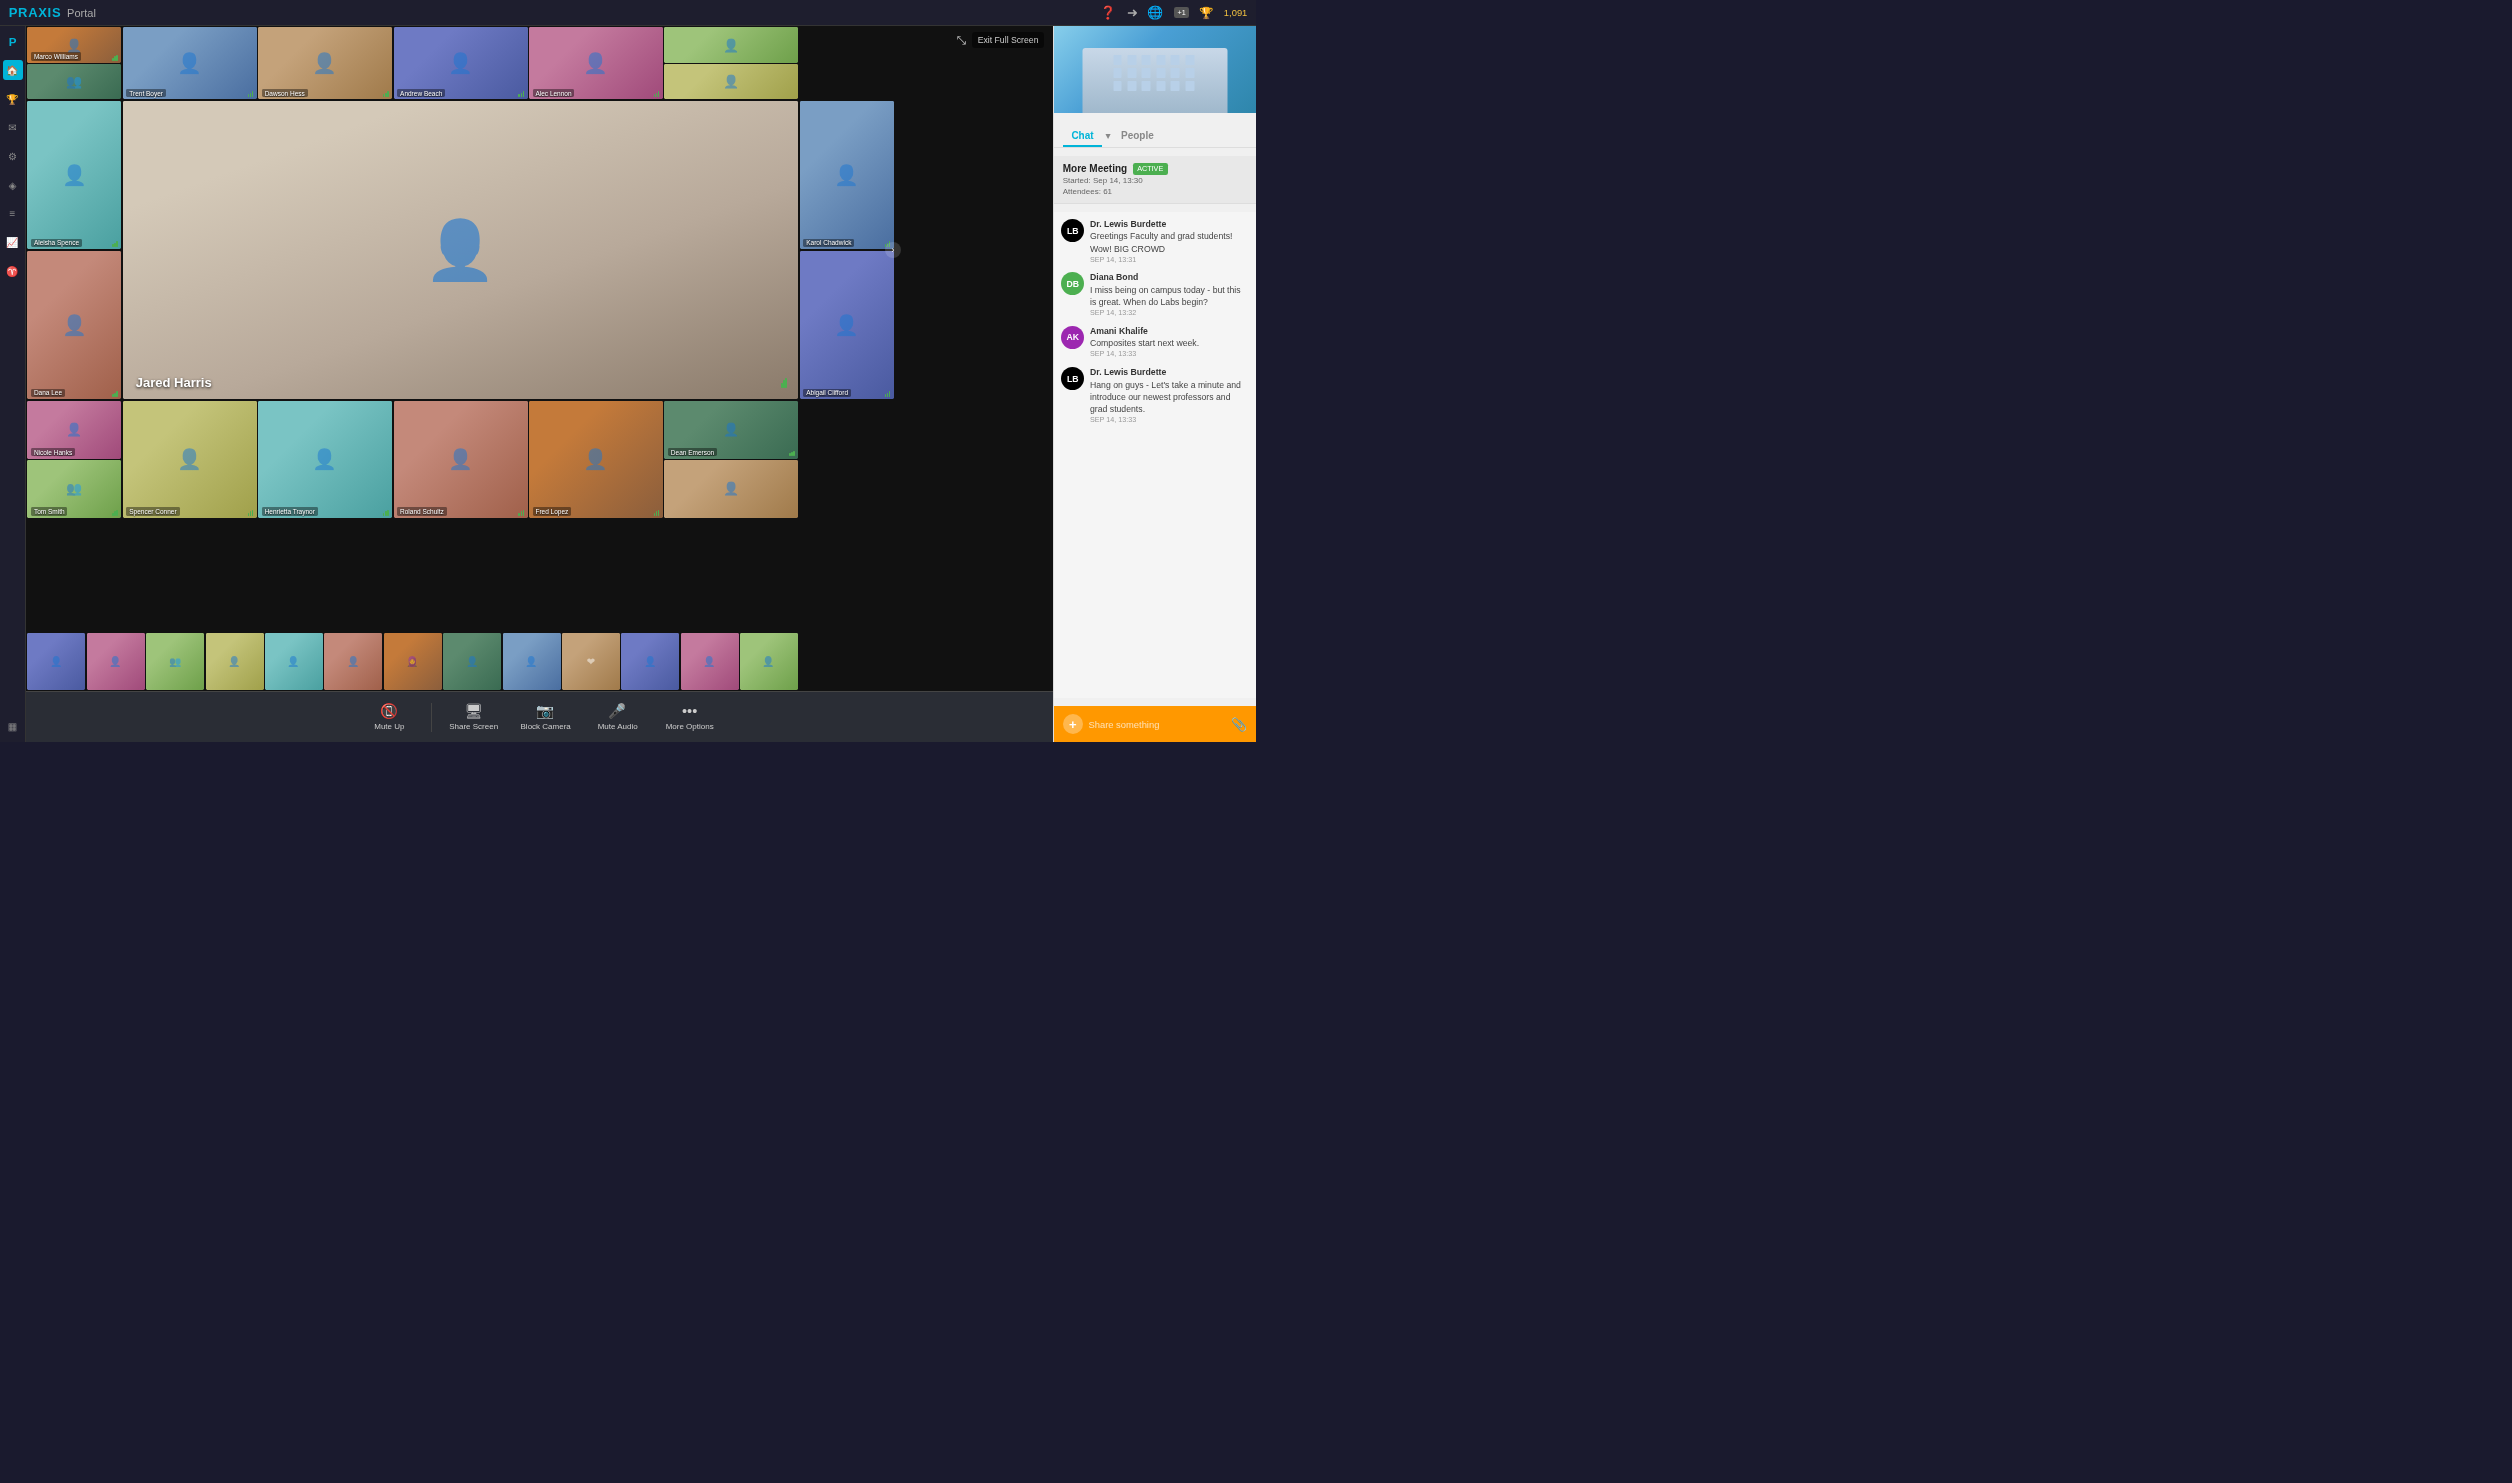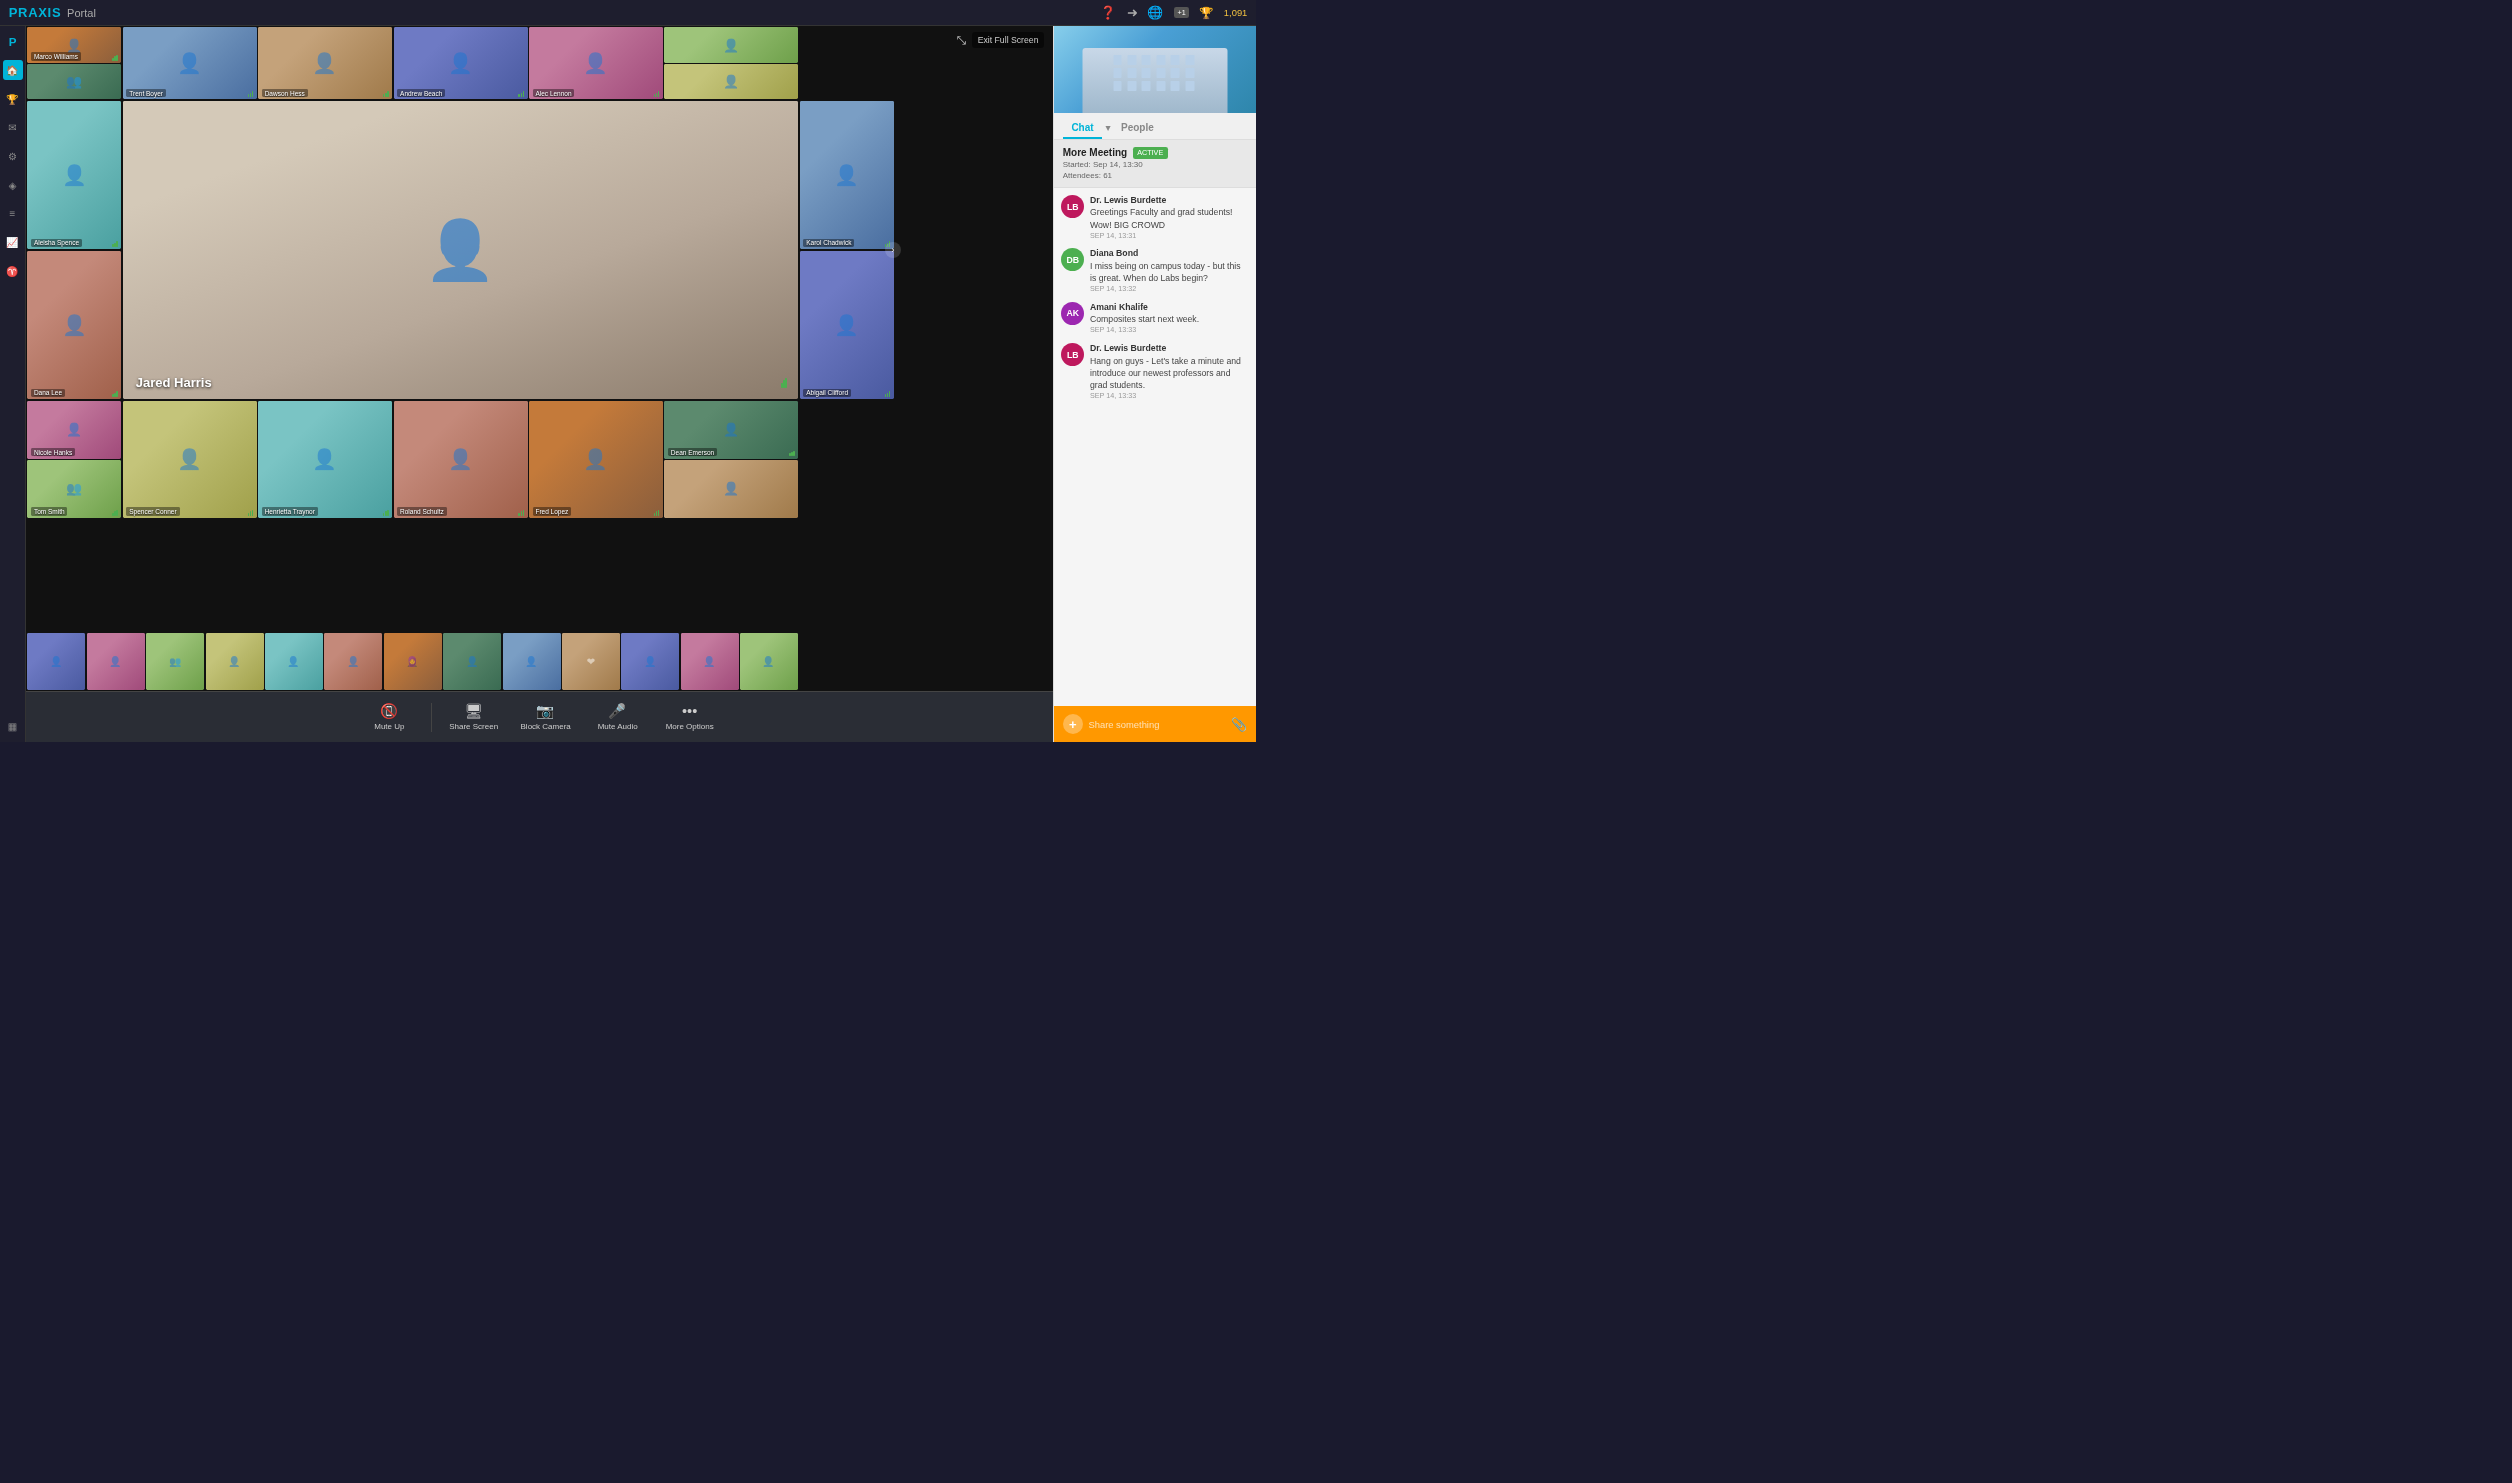--- a/index.html
+++ b/index.html
@@ -133,20 +133,21 @@
     }
     .control-btn .btn-icon { font-size: 14.5px; }
     .control-btn.hang-up .btn-icon { color: #e53935; }
     .control-divider { width: 0.7px; height: 29px; background: #444; margin: 0 5.8px; }
 
     
     #right-panel {
       width: 203px; background: #f0f0f0;
       display: flex; flex-direction: column;
       border-left: 0.7px solid #ddd;
+      gap: 8px;
     }
 
     
     #building-photo {
       height: 87px; background: linear-gradient(135deg, #87ceeb 0%, #4a9fd5 40%, #2e86ab 100%);
       position: relative; overflow: hidden;
     }
     .building-shape {
       position: absolute; bottom: 0; left: 50%; transform: translateX(-50%);
       width: 145px; height: 65px;
@@ -193,21 +194,21 @@
       flex: 1; overflow-y: auto; padding: 7.2px 7.2px;
       background: #f5f5f5; display: flex; flex-direction: column; gap: 8.7px;
     }
     .chat-msg { display: flex; gap: 5.8px; }
     .chat-avatar {
       width: 23px; height: 23px; border-radius: 50%;
       flex-shrink: 0; display: flex; align-items: center;
       justify-content: center; font-size: 8.7px; color: #fff;
       font-weight: 700;
     }
-    .av-blue { background: #be185d; }
+    .av-blue { background: #000000; }
     .av-green { background: #4caf50; }
     .av-purple { background: #9c27b0; }
     .chat-content { flex: 1; }
     .chat-sender { font-weight: 700; font-size: 8.7px; color: #333; }
     .chat-text { font-size: 8.7px; color: #444; margin-top: 1.4px; line-height: 1.4; }
     .chat-time { font-size: 7.2px; color: #999; margin-top: 0; }
 
     
     #chat-input-area {
       height: 36px; background: #ff9800;

